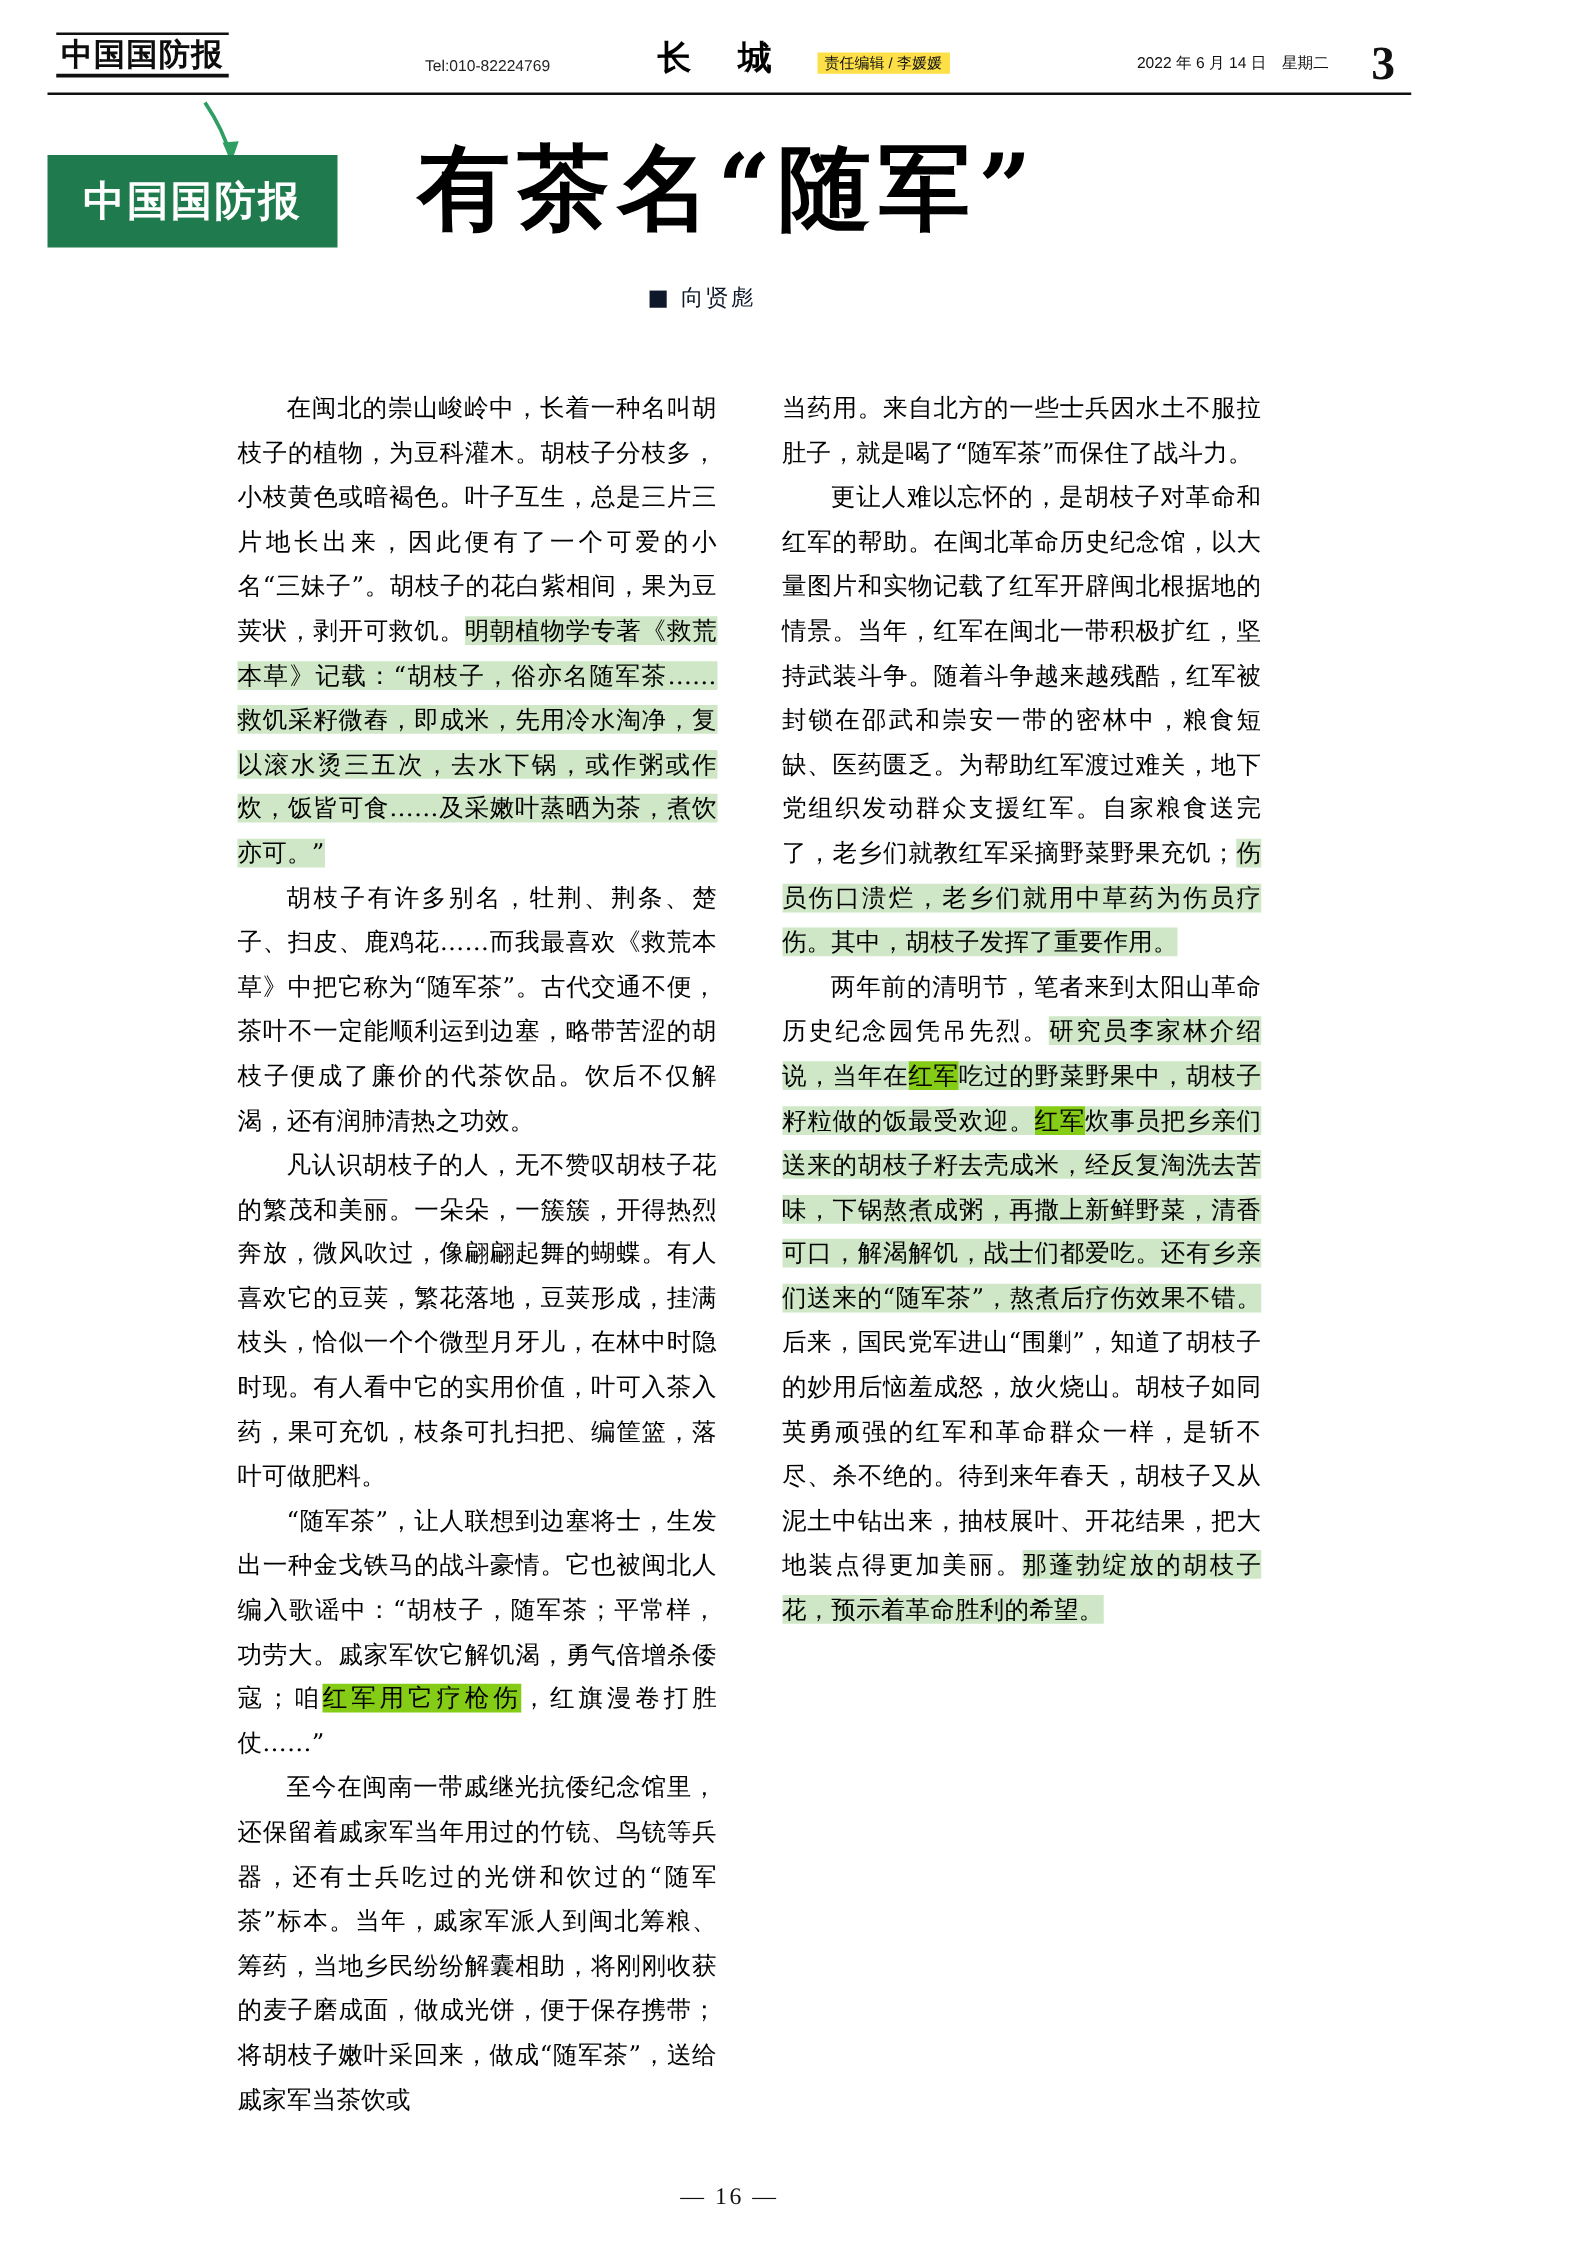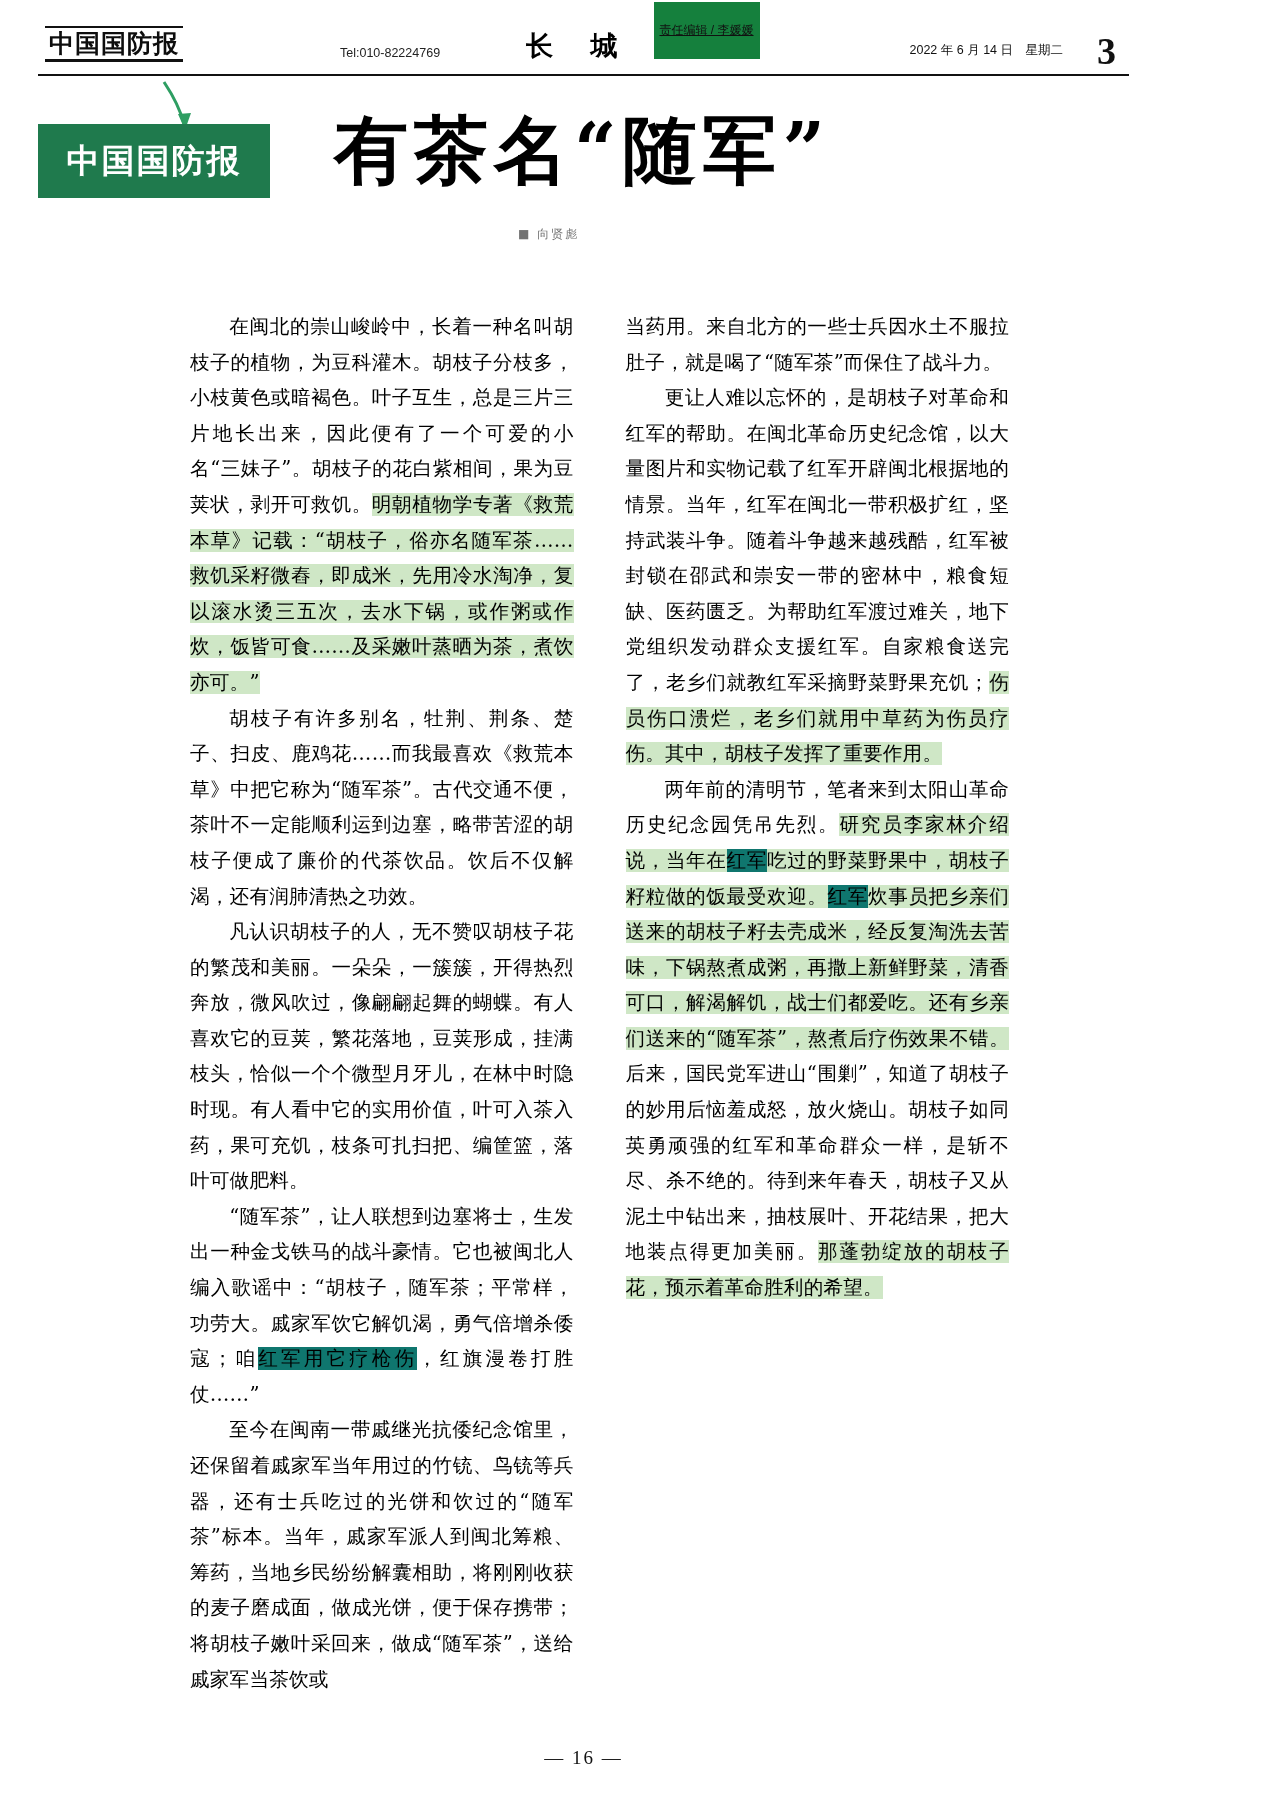--- a/index.html
+++ b/index.html
@@ -66,26 +66,25 @@
     font-weight: bold;
     letter-spacing: 14px;
     margin-left: 86px;
     margin-bottom: 2px;
     color: #000;
   }
   .masthead-editor {
     font-family: "Liberation Sans", sans-serif;
     font-size: 12px;
     color: #111;
-    background: #15803d;
-    padding: 20px 6px;
+    background: #fde047;
+    padding: 0 6px;
     margin-left: 22px;
     margin-bottom: 7px;
     white-space: nowrap;
-    text-decoration: underline;
   }
   .masthead-date {
     font-family: "Liberation Sans", sans-serif;
     font-size: 12.5px;
     color: #111;
     margin-left: 150px;
     margin-bottom: 7px;
     white-space: nowrap;
   }
   .masthead-pagenum {
@@ -137,23 +136,23 @@
     font-weight: bold;
     letter-spacing: 6px;
     font-family: "DejaVu Serif", "Liberation Serif", serif;
     color: #000;
     white-space: nowrap;
   }
   .byline {
     position: absolute;
     left: 480px;
     top: 150px;
-    font-size: 12px;
+    font-size: 18px;
     letter-spacing: 2px;
-    color: #737373;
+    color: #0f172a;
   }
 
   
   .columns {
     display: flex;
     gap: 52px;
     padding: 0 120px 0 152px;
     margin-top: 18px;
   }
   .col {
@@ -163,21 +162,21 @@
     text-align: justify;
     color: #000;
     font-family: "DejaVu Serif", "Liberation Serif", serif;
     letter-spacing: 0.2px;
   }
   .col p {
     margin: 0;
     text-indent: 2em;
   }
   .hl-green { background: #cfe7c6; }
-  .hl-orange { background: #0f766e; }
+  .hl-orange { background: #84cc16; }
 
   .footer {
     position: absolute;
     bottom: 26px;
     left: 0;
     width: 100%;
     text-align: center;
     font-family: "Liberation Serif", serif;
     font-size: 19px;
     color: #111;

